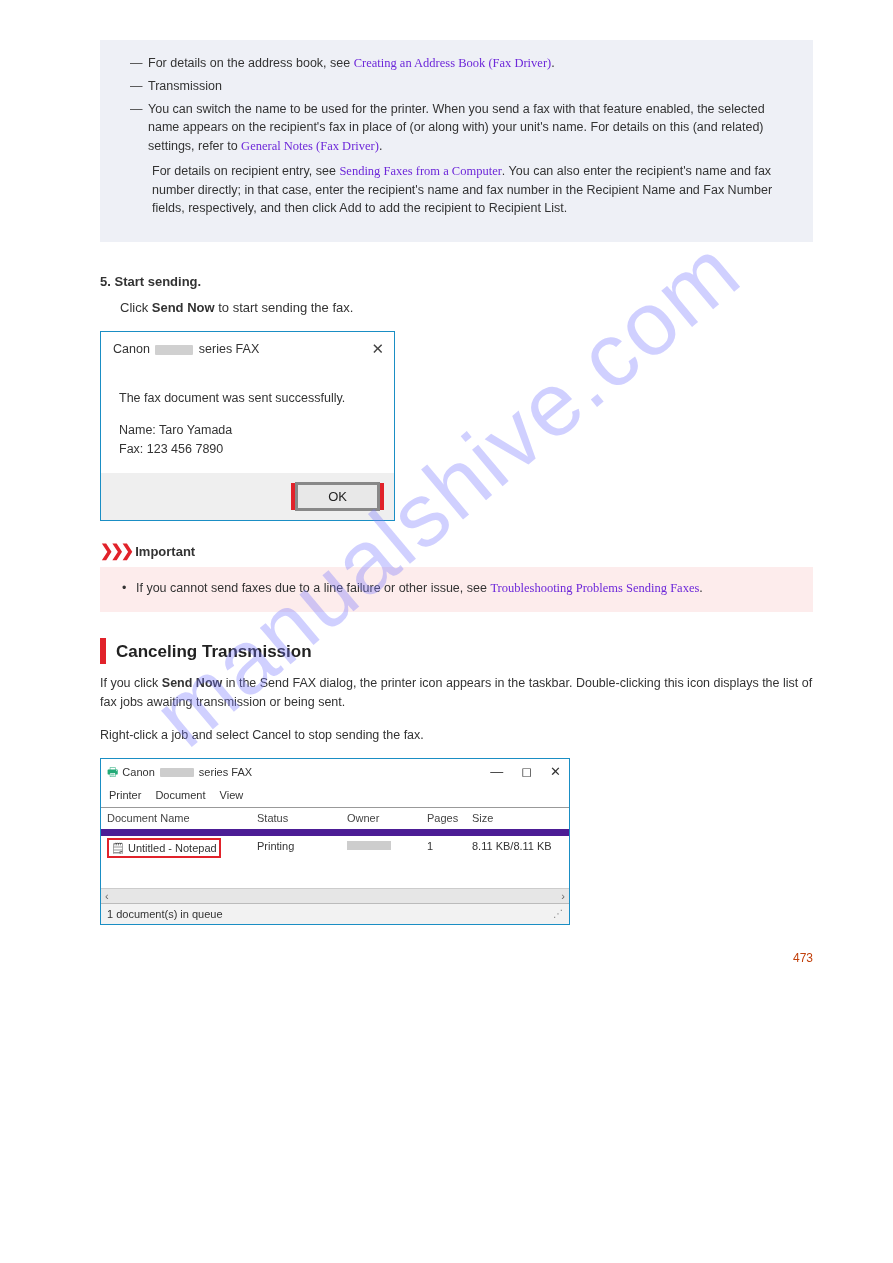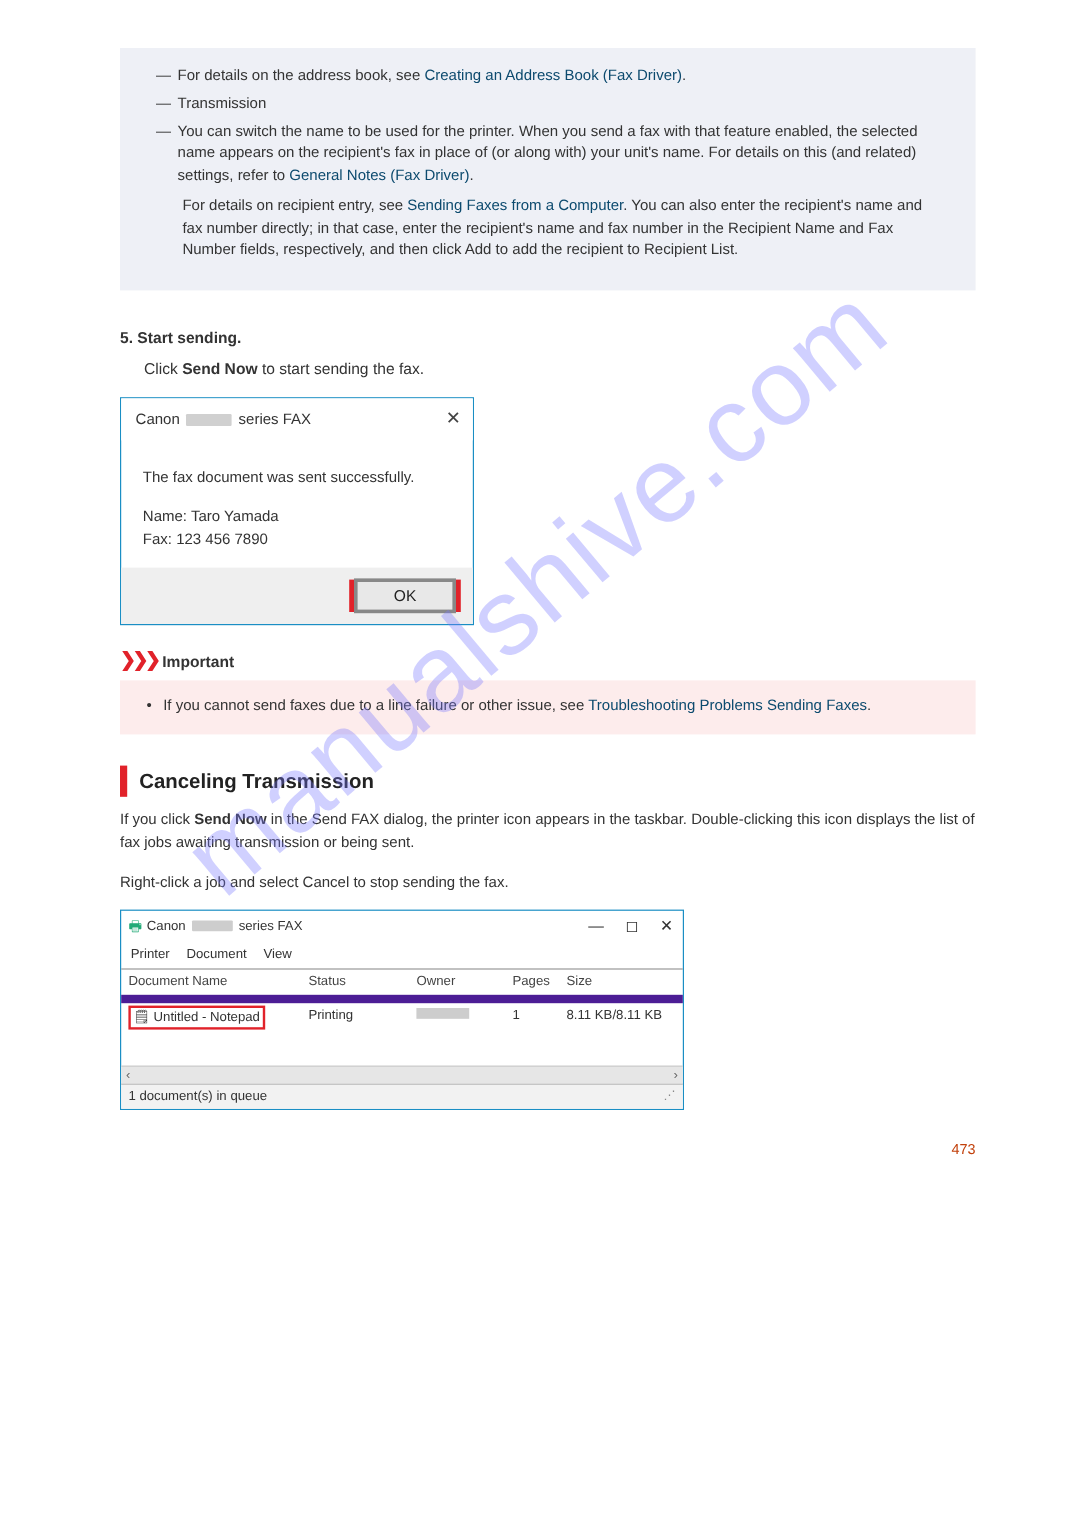--- a/index.html
+++ b/index.html
@@ -32,21 +32,21 @@
     margin-bottom: 30px;
     font-size: 12.5px;
   }
   .bluebox .row {
     display: flex;
     align-items: flex-start;
     gap: 6px;
     margin-bottom: 4px;
   }
   .dash { width: 12px; flex-shrink:0; text-align:center; color:#444; }
-  .link { color: #0c4a6e; }
+  .link { color: #6d28d9; font-family: Liberation Serif, serif; }
   .indent-para { margin: 6px 0 0 22px; }
   .step-text { margin: 10px 0 14px 0; }
   
   .dialog-fig {
     border: 1px solid #1a8ec4;
     width: 295px;
     background: #fff;
     margin-bottom: 18px;
     position: relative;
     z-index:2;

